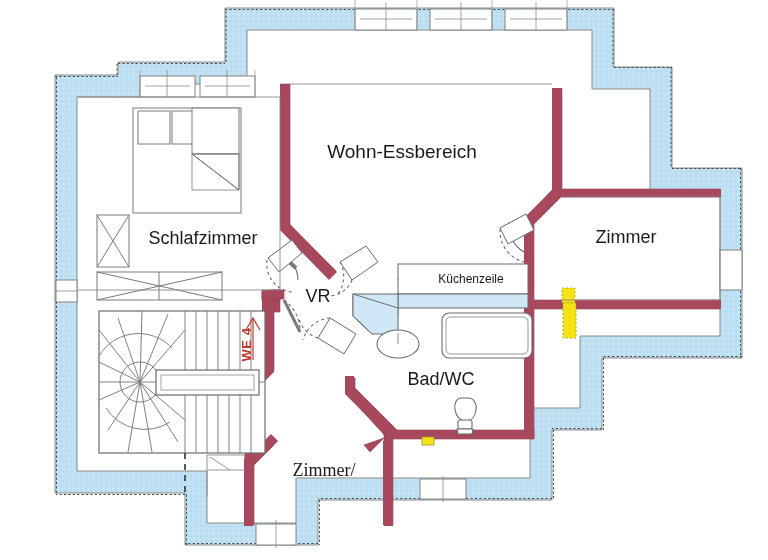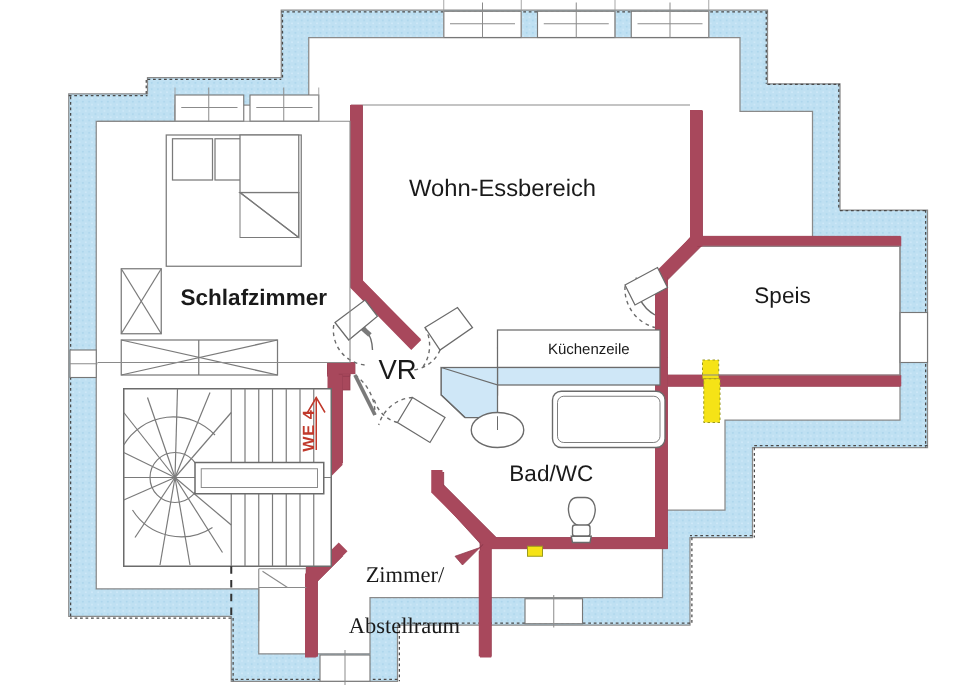--- a/index.html
+++ b/index.html
@@ -31,21 +31,21 @@
     font-family: "Liberation Sans", sans-serif;
     color: #1a1a1a;
     white-space: pre;
     text-align: center;
     line-height: 1.15;
     pointer-events: none;
   }
   .lbl-big   { font-size: 19px; }
   .lbl-med   { font-size: 18px; }
   .lbl-small { font-size: 12px; }
-  .lbl-vr    { font-size: 22px; }
+  .lbl-vr    { font-size: 18px; }
   .we-tag {
     position: absolute;
     font-family: "Liberation Sans", sans-serif;
     font-size: 13px;
     font-weight: bold;
     color: #c0392b;
     transform: rotate(-90deg);
     transform-origin: center center;
     letter-spacing: 0.5px;
   }
@@ -348,30 +348,29 @@
       <line x1="492" y1="0" x2="492" y2="30"></line>
       <line x1="567" y1="0" x2="567" y2="30"></line>
       <line x1="140" y1="70" x2="140" y2="97"></line>
       <line x1="255" y1="70" x2="255" y2="97"></line>
     </g>
 
   </svg>
 
   <div class="room-label lbl-big" style="left:402px; top:136px; transform:translate(-50%,-50%);margin-top:16px;">Wohn-Essbereich</div>
 
-  <div class="room-label lbl-med" style="left:203px; top:238px; transform:translate(-50%,-50%);font-weight:bold;">Schlafzimmer</div>
-
-  <div class="room-label lbl-med" style="left:626px; top:237px; transform:translate(-50%,-50%);">Speis</div>
+  <div class="room-label lbl-med" style="left:203px; top:238px; transform:translate(-50%,-50%);">Schlafzimmer</div>
+
+  <div class="room-label lbl-med" style="left:626px; top:237px; transform:translate(-50%,-50%);">Zimmer</div>
 
   <div class="room-label lbl-small" style="left:471px; top:280px; transform:translate(-50%,-50%);">Küchenzeile</div>
 
   <div class="room-label lbl-med" style="left:441px; top:379px; transform:translate(-50%,-50%);">Bad/WC</div>
 
   <div class="room-label lbl-vr" style="left:318px; top:296px; transform:translate(-50%,-50%);">VR</div>
 
   <div class="room-label lbl-med" style="left:315px; top:480px; transform:translate(-50%,-50%);font-family:Liberation Serif, serif;">
     <span>Zimmer/</span><br>
-    <span>Abstellraum</span>
   </div>
 
   <div class="we-tag" style="left:230px; top:337px;">WE 4</div>
 
 </div>
 
 </body></html>

